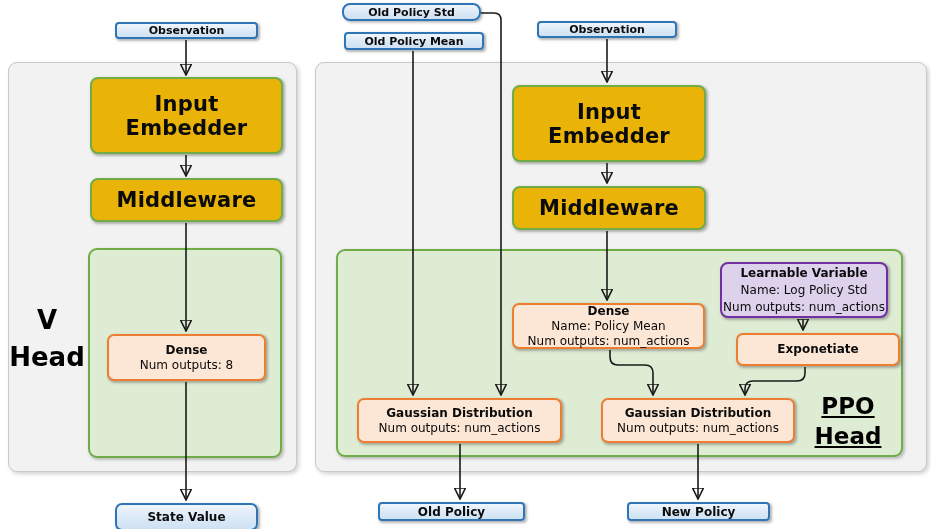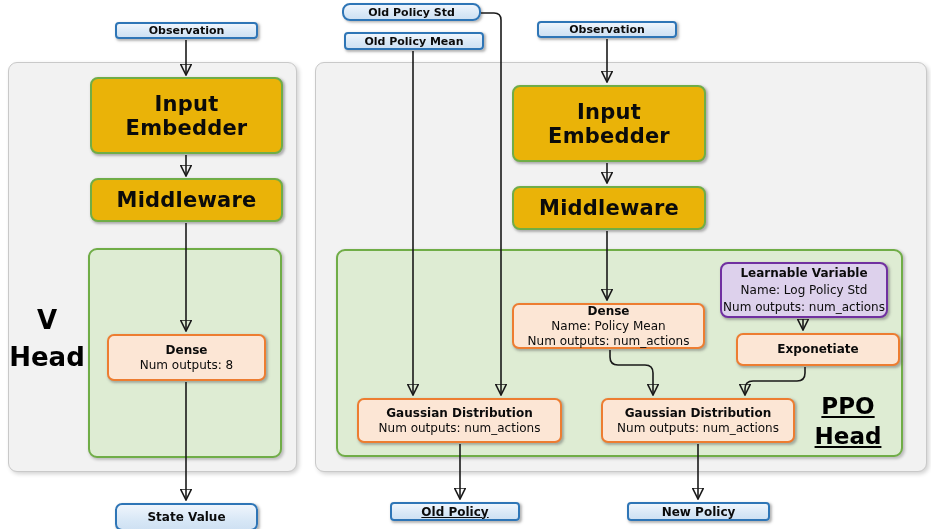--- a/index.html
+++ b/index.html
@@ -134,21 +134,21 @@
   <div class="abs node box-orange col" style="left:601px;top:398px;width:194px;height:45px;">
     <div class="node-title">Gaussian Distribution</div>
     <div class="node-sub">Num outputs: num_actions</div>
   </div>
 
   <div class="abs diagram-label ppohead-label" style="left:798px;top:390px;width:100px;height:62px;">
     <span>PPO</span>
     <span>Head</span>
   </div>
 
-  <div class="abs node box-blue" style="left:390px;top:502px;width:130px;height:19px;font-size:12px;text-decoration:underline;">
+  <div class="abs node box-blue" style="left:378px;top:502px;width:147px;height:19px;font-size:12px;">
     <span>Old Policy</span>
   </div>
 
   <div class="abs node box-blue" style="left:627px;top:502px;width:143px;height:19px;font-size:12px;">
     <span>New Policy</span>
   </div>
 
   <svg id="wires" viewBox="0 0 931 529">
     <defs>
       <marker id="arrow" markerUnits="userSpaceOnUse" markerWidth="12" markerHeight="12" refX="10" refY="5.5" orient="auto">

